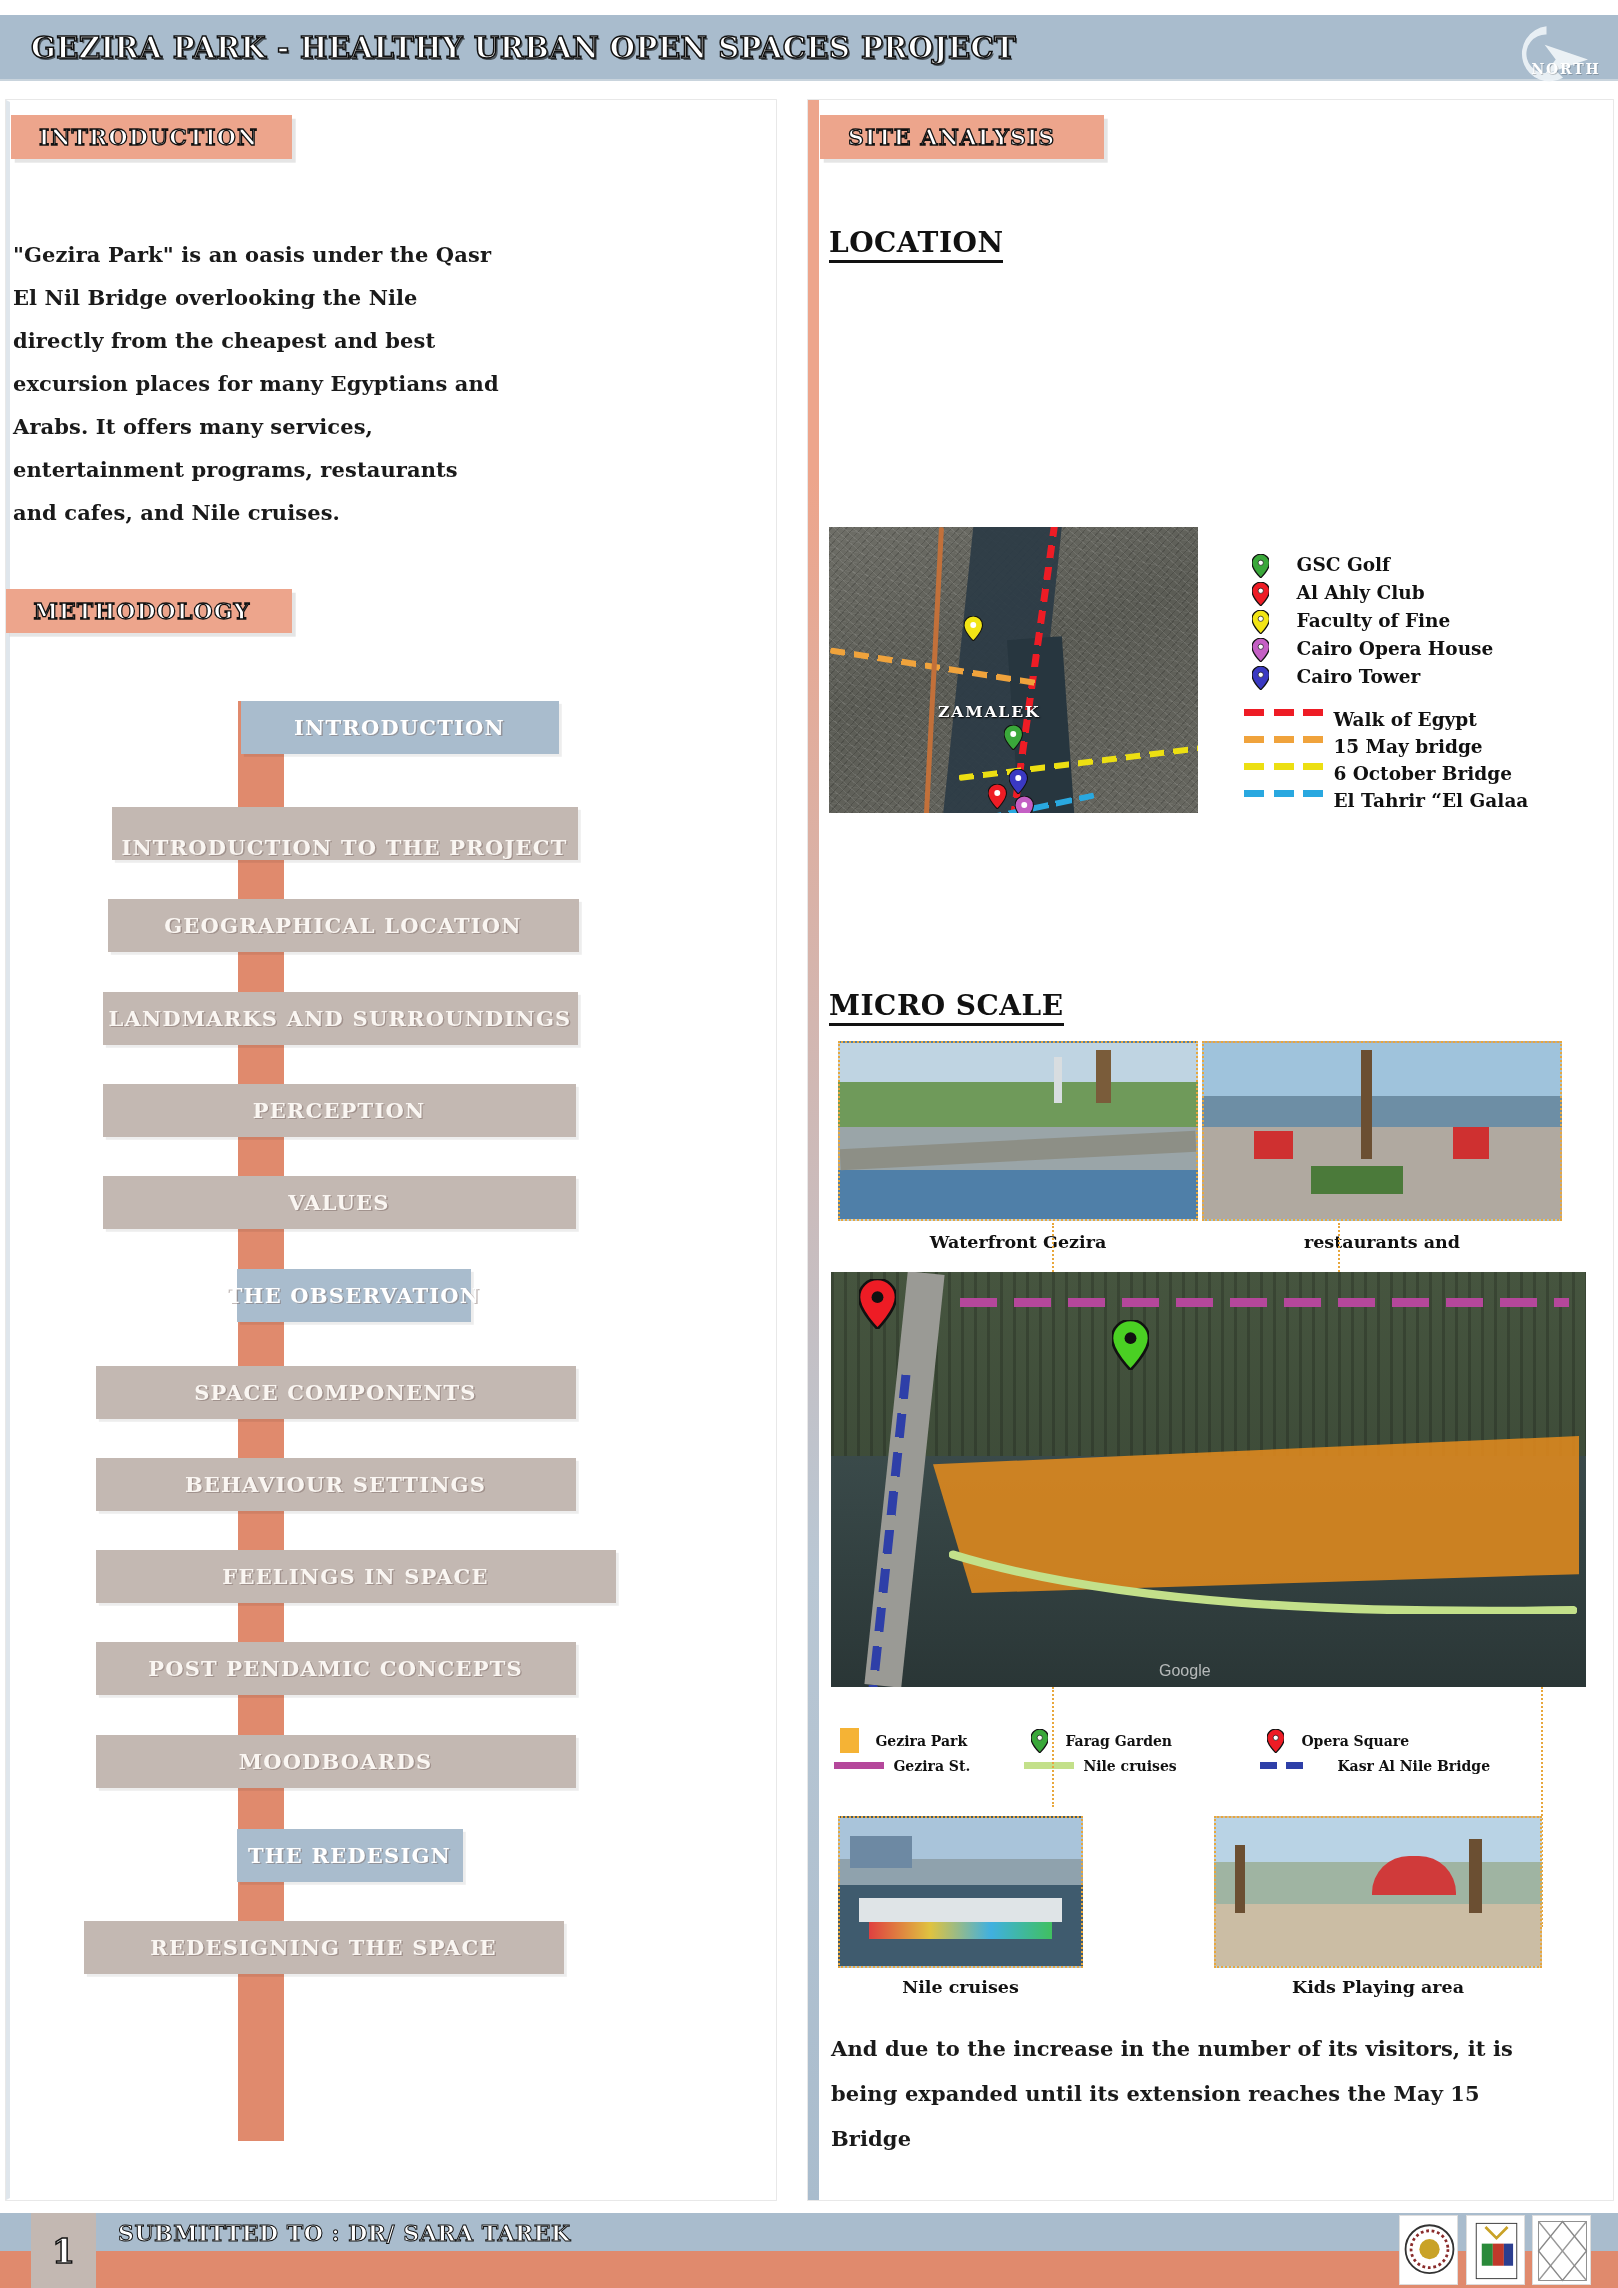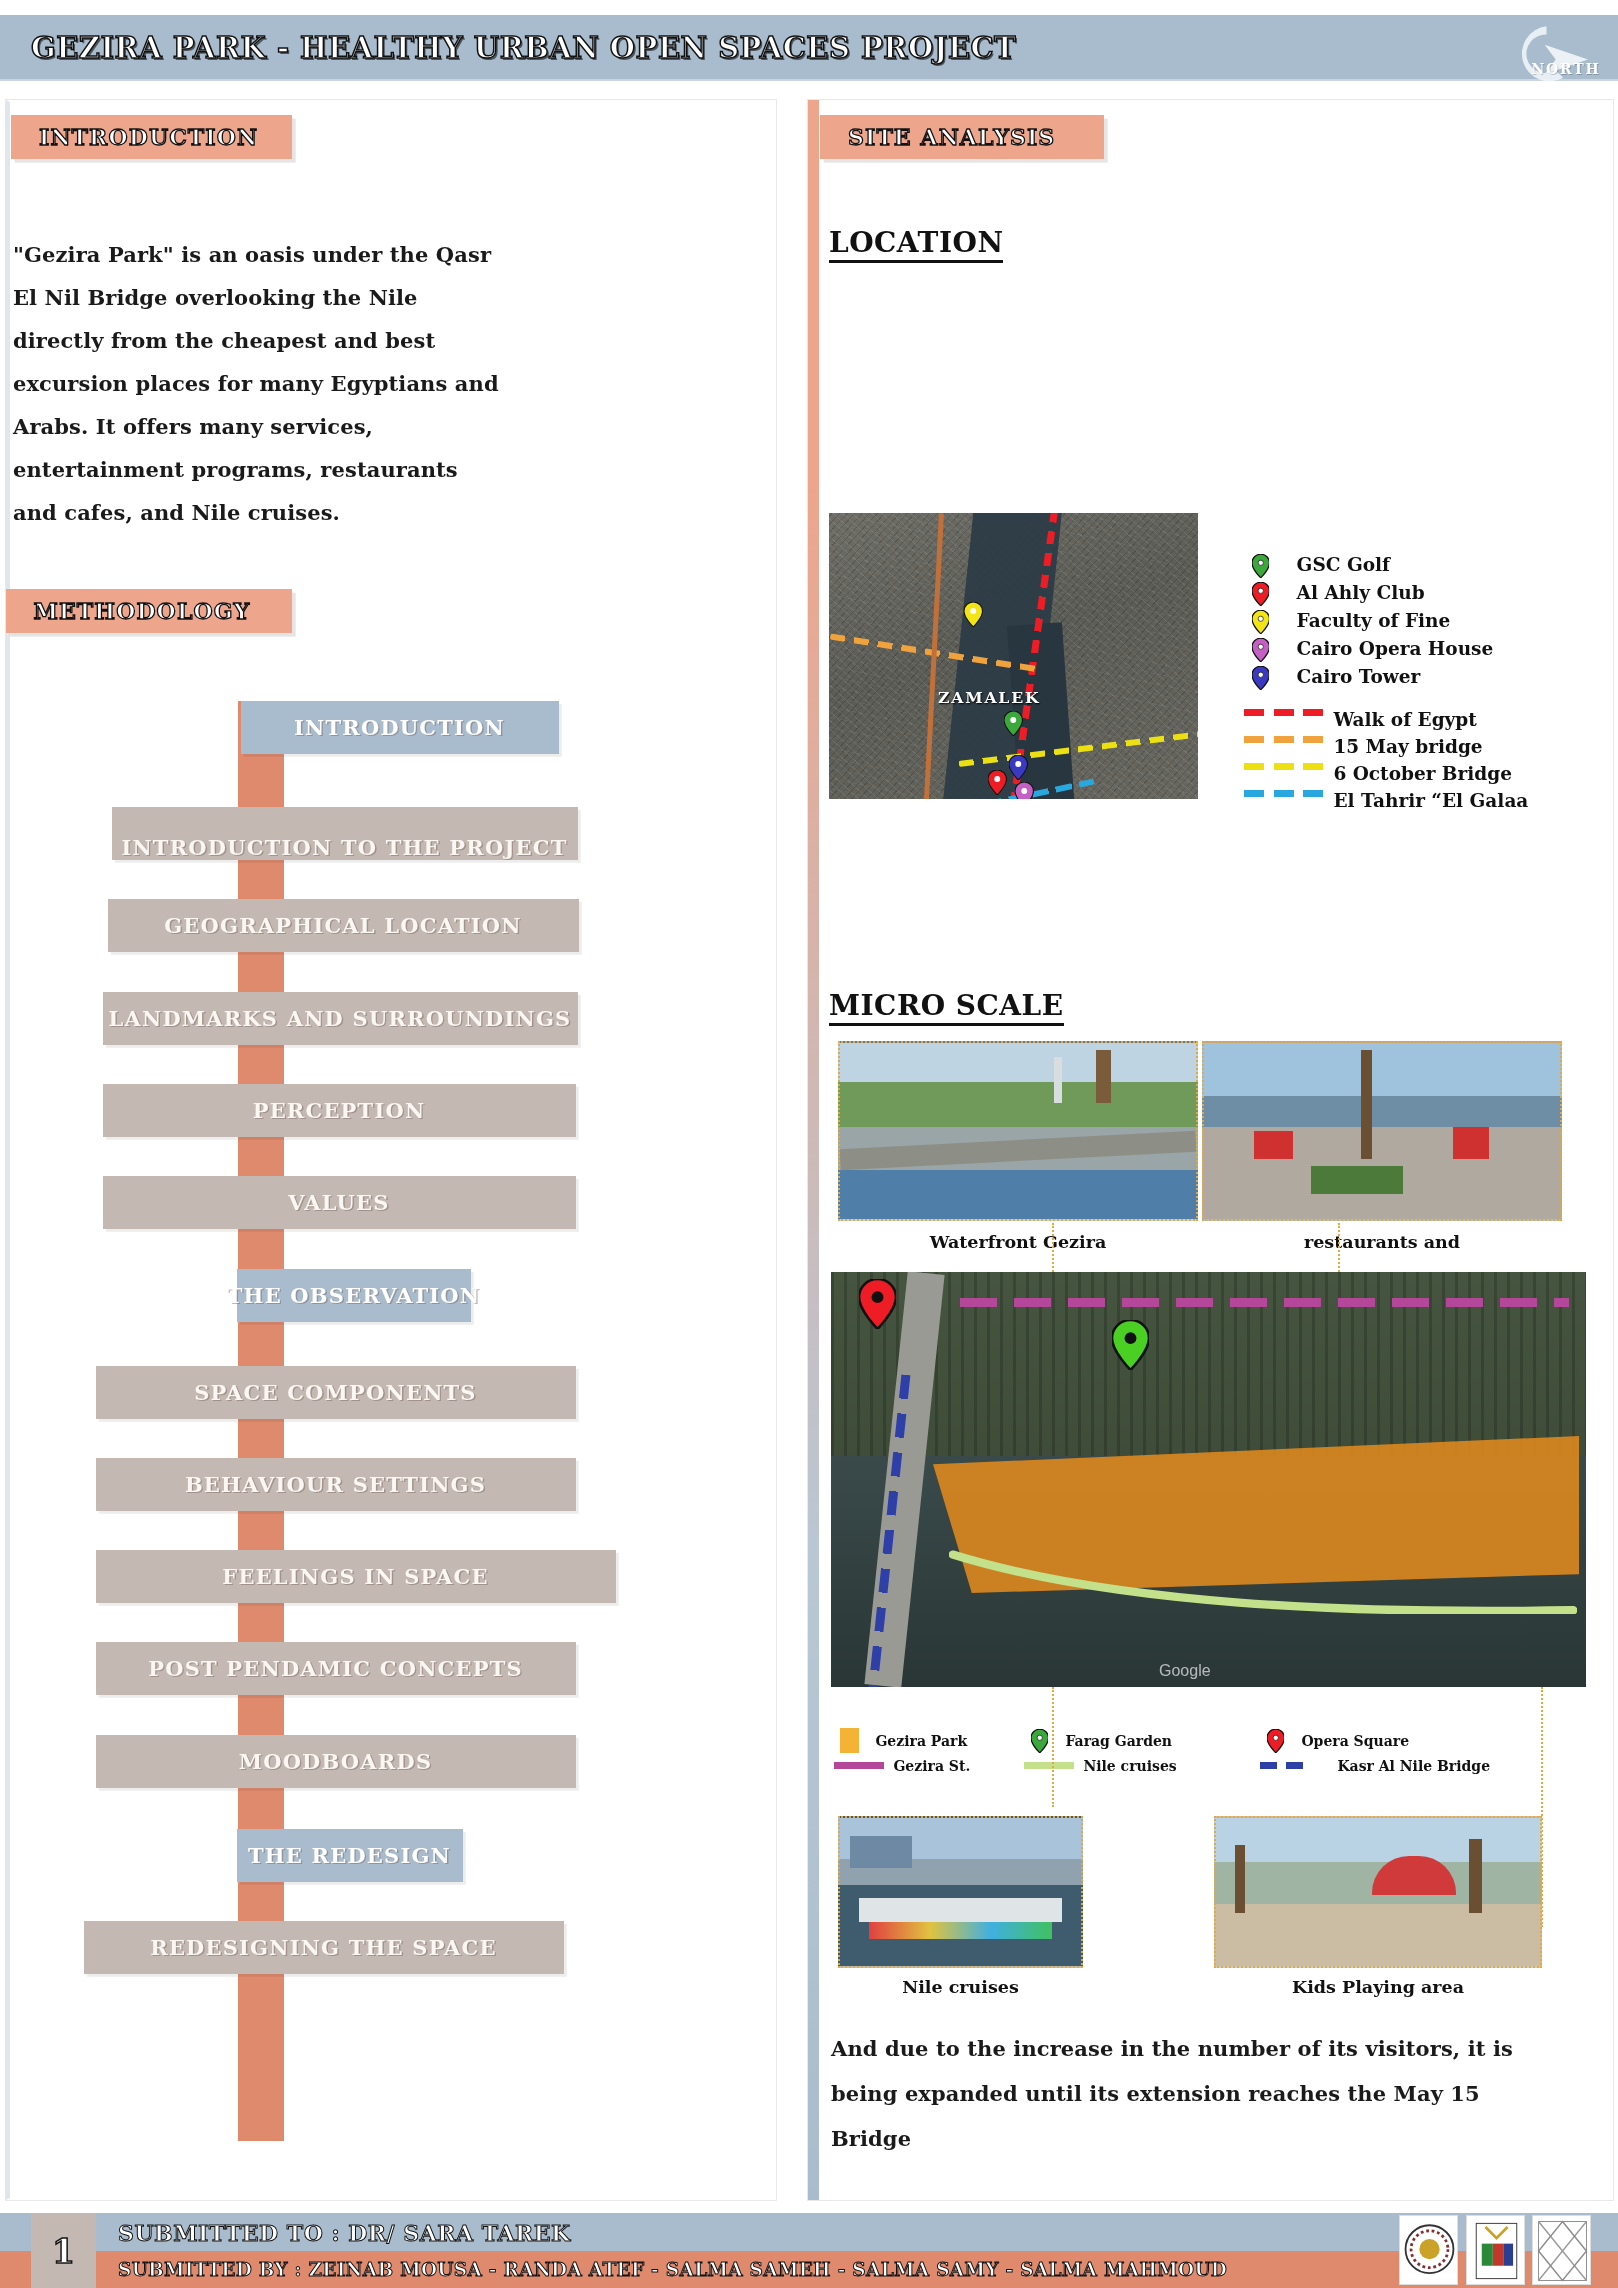--- a/index.html
+++ b/index.html
@@ -108,21 +108,21 @@
     font-family: "DejaVu Serif", serif;
     font-weight: bold; font-size: 28px;
     color: #111; letter-spacing: 0.5px;
     border-bottom: 3.7px solid #111;
     padding-bottom: 0.9px;
     display: inline-block;
   }
 
   
   .macro-map {
-    position: absolute; left: 829px; top: 513px; width: 369px; height: 286px;
+    position: absolute; left: 829px; top: 527px; width: 369px; height: 286px;
     background: #701a75; overflow: hidden;
   }
   .macro-map .nile {
     position: absolute; left: 129px; top: -18.5px; width: 88px; height: 332px;
     background: #2b3b45; transform: rotate(6deg); opacity: .92;
   }
   .macro-map .nile2 {
     position: absolute; left: 185px; top: 111px; width: 55px; height: 203px;
     background: #27363f; transform: rotate(-4deg);
   }
@@ -581,21 +581,20 @@
 
   <div class="para" style="left:831px; top:2026px; width:729px; line-height:45px;">And due to the increase in the number of its visitors, it is being expanded until its extension reaches the May 15 Bridge</div>
 
   <div class="footer">
     <div class="footer-top"></div>
     <div class="footer-bot"></div>
     <div class="pagebox">
       <span class="pagenum">1</span>
     </div>
     <div class="footer-line1">SUBMITTED TO : DR/ SARA TAREK</div>
-    <div class="footer-line2">SUBMITTED BY : ZEINAB MOUSA - RANDA ATEF - SALMA SAMEH - SALMA SAMY - SALMA MAHMOUD</div>
     <div class="crests">
       <div class="crest">
         <svg viewBox="0 0 64 76" width="59" height="70">
             <circle cx="32" cy="36" r="26" fill="none" stroke="#333" stroke-width="2"></circle>
             <circle cx="32" cy="36" r="20" fill="none" stroke="#8a2b2b" stroke-width="3" stroke-dasharray="3 3"></circle>
             <circle cx="32" cy="36" r="11" fill="#c9a227"></circle>
           </svg>
       </div>
       <div class="crest">
         <svg viewBox="0 0 64 76" width="59" height="70">

